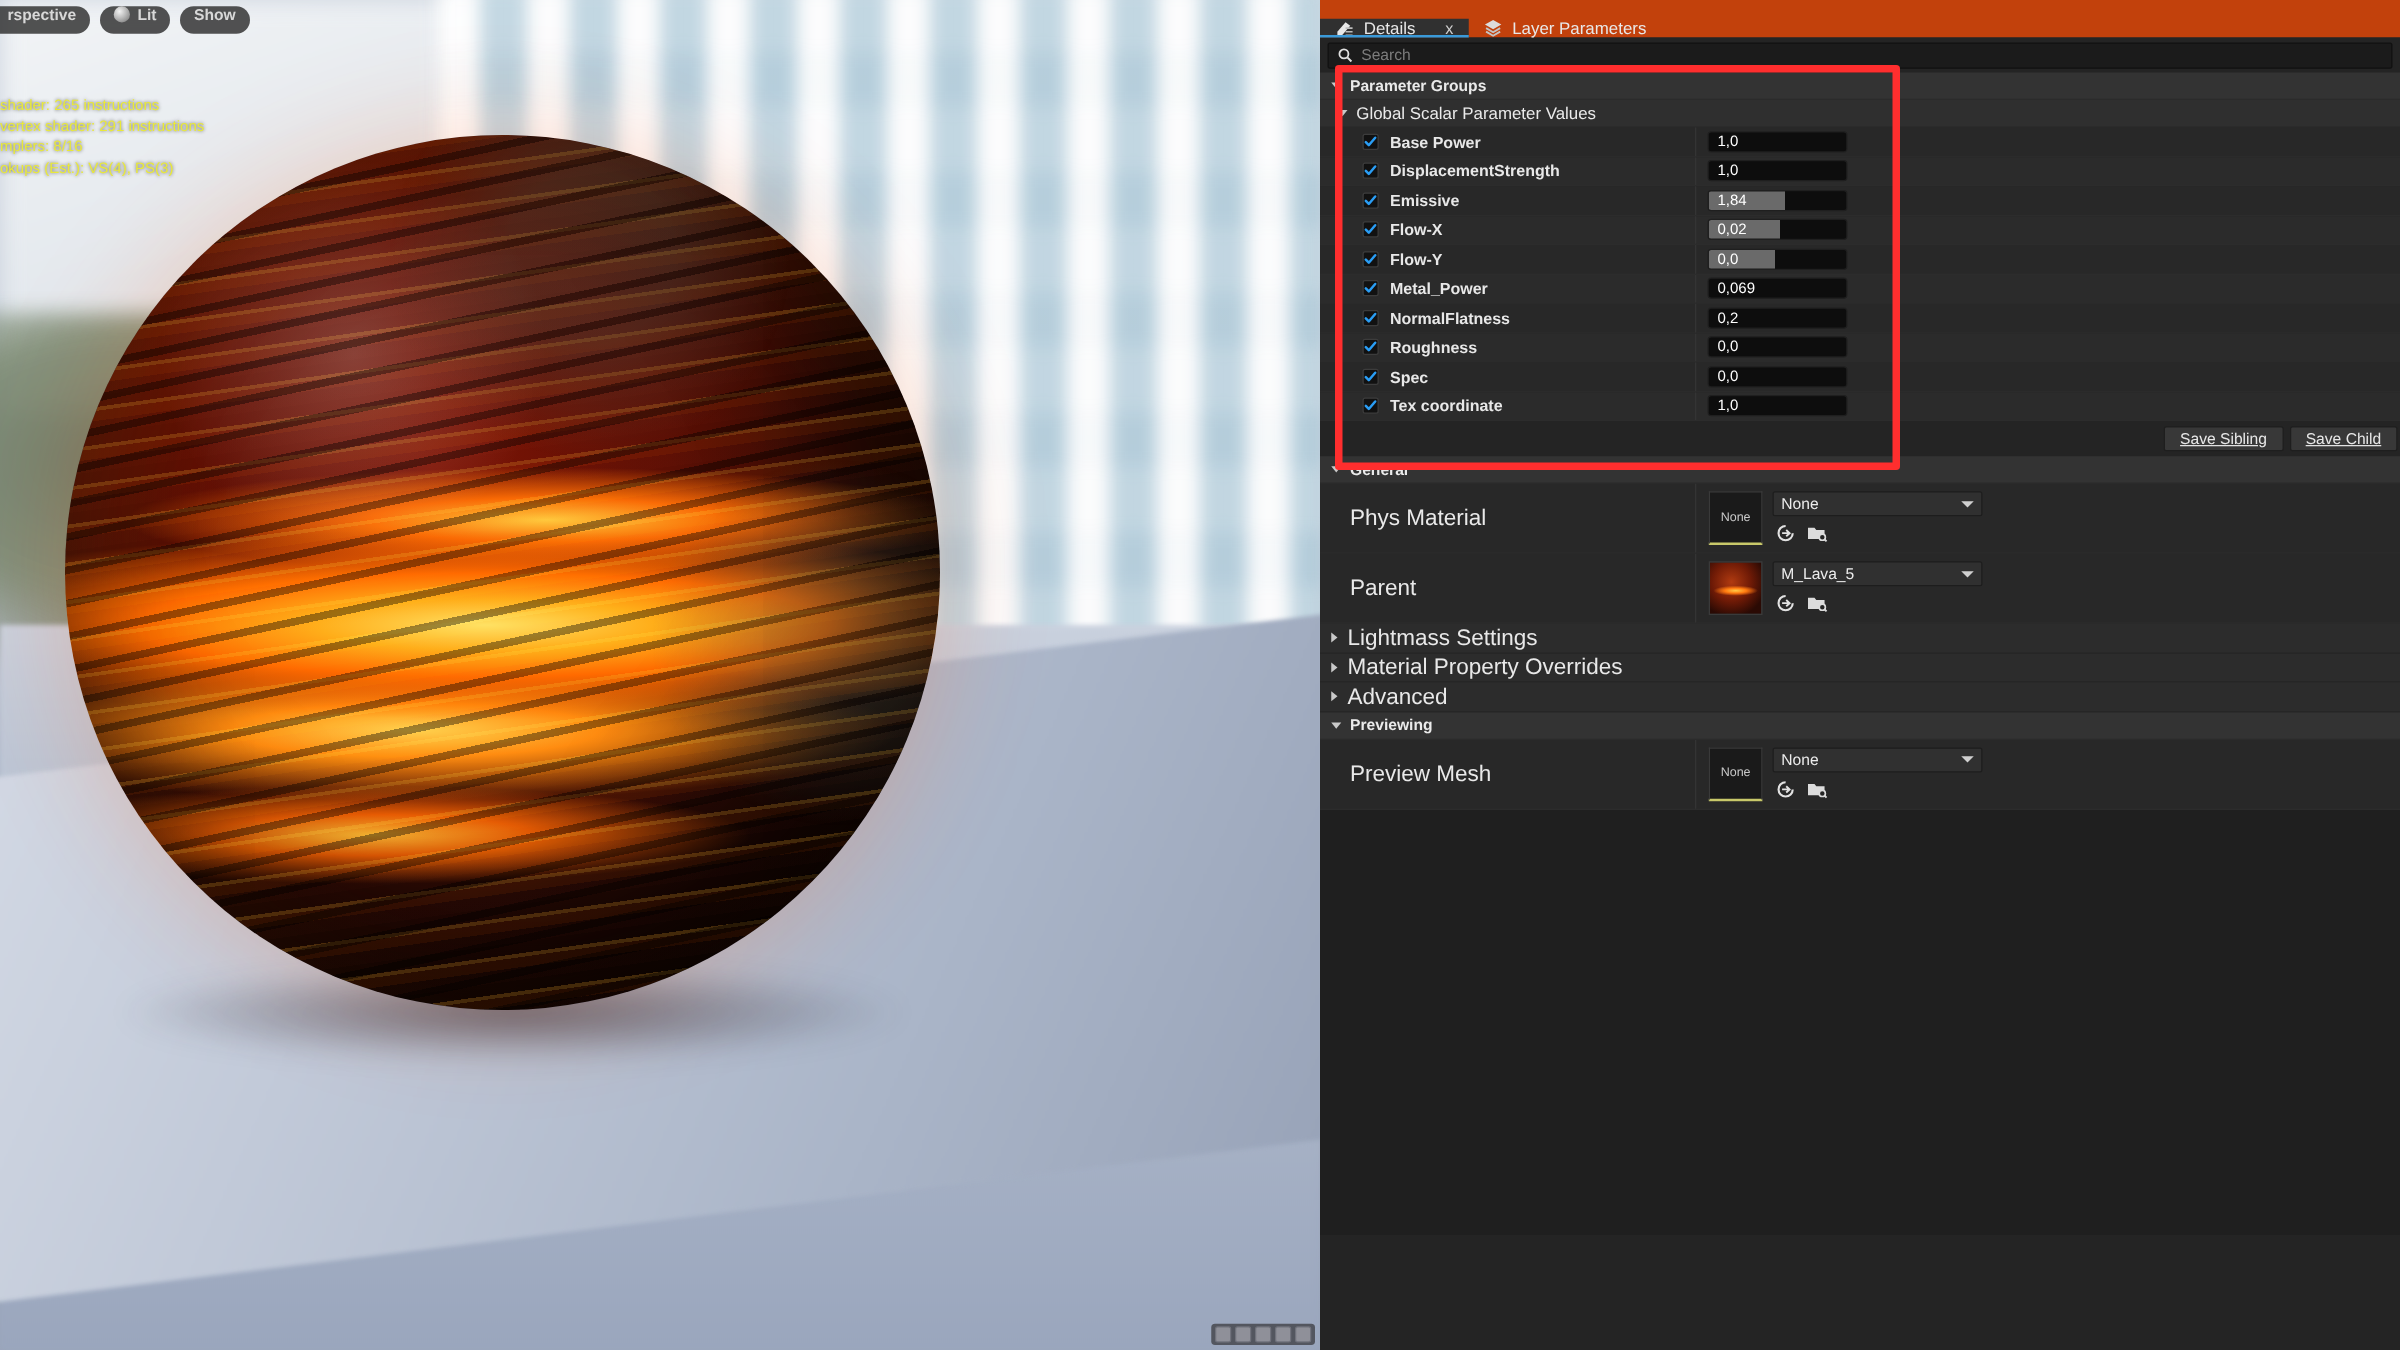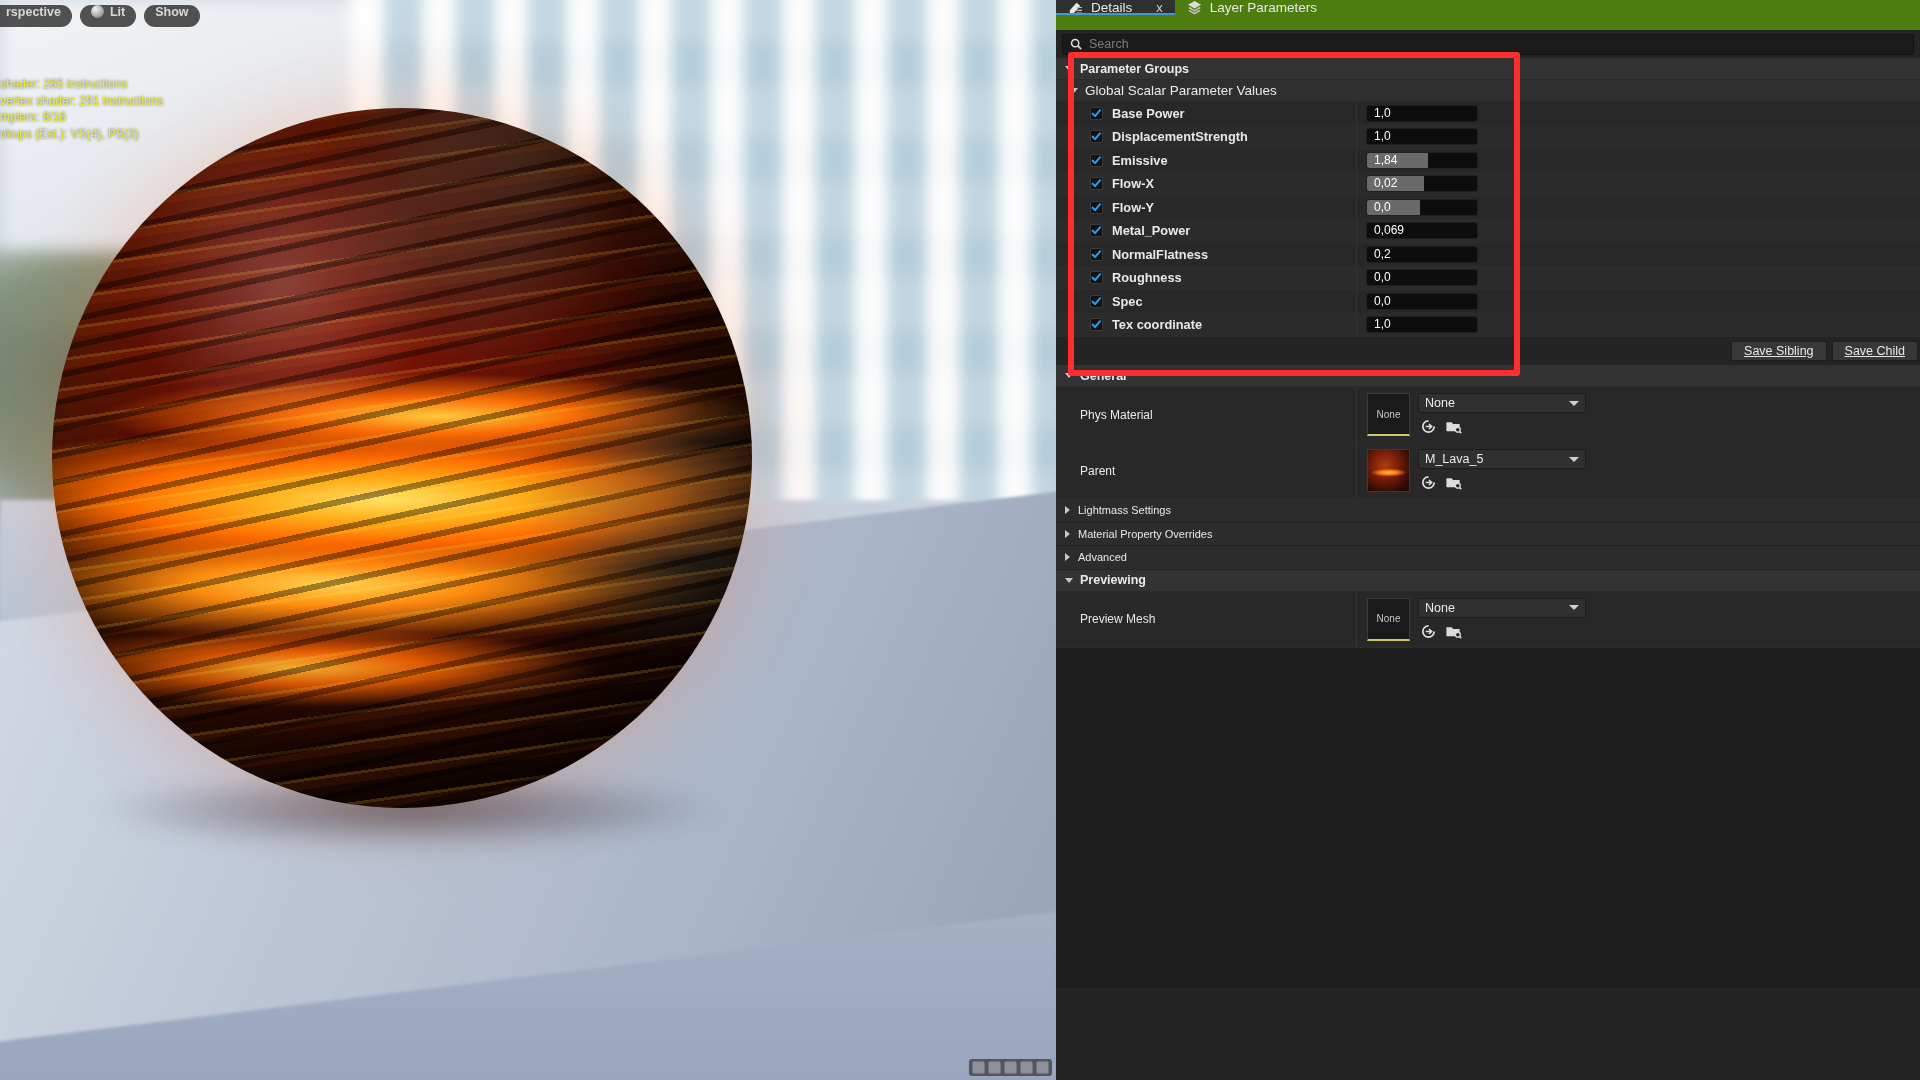--- a/index.html
+++ b/index.html
@@ -131,21 +131,21 @@
 
   
   #panel {
     position: absolute; left: 1056px; top: 0;
     width: 864px; height: 1080px;
     background: #242424;
     color: #e2e2e2; font-size: 13px;
   }
 
   
-  .tabstrip { display: flex; height: 30px; background: #4d7c0f; align-items: flex-start; }
+  .tabstrip { display: flex; height: 30px; background: #c2410c; align-items: flex-end; }
   .tab {
     display: flex; align-items: center; gap: 8px;
     padding: 0 12px; font-size: 13.5px; color: #e8e8e8;
     position: relative;
   }
   .tab.active { background: #303030; }
   .tab.active::after {
     content: ""; position: absolute; left: 0; right: 0; bottom: 0; height: 2px;
     background: #3a9ad9;
   }
@@ -211,21 +211,21 @@
 
   
   .saverow { height: 28px; display: flex; justify-content: flex-end; align-items: center; gap: 5px; padding-right: 2px; background: #242424; text-decoration: underline; }
   .savebtn {
     height: 20px; padding: 0 12px; background: #383838; border: 1px solid #1e1e1e;
     border-radius: 2px; color: #e8e8e8; font-size: 12.5px; display: flex; align-items: center;
   }
 
   
   .grow { display: flex; align-items: stretch; border-bottom: 1px solid #2c2c2c; background: #282828; }
-  .gname { width: 300px; display: flex; align-items: center; padding-left: 24px; font-size: 12px; color: #e9e9e9; }
+  .gname { width: 300px; display: flex; align-items: center; padding-left: 24px; font-size: 18px; color: #e9e9e9; }
   .gval { flex: 1; display: flex; align-items: flex-start; gap: 8px; padding: 6px 0 6px 10px; border-left: 1px solid #343434; }
   .thumb {
     width: 43px; height: 43px; background: #1a1a1a; border: 1px solid #3a3a3a;
     display: flex; align-items: center; justify-content: center;
     font-size: 10px; color: #c8c8c8; position: relative; flex: none;
   }
   .thumb.hasyellow { border-bottom: 2px solid #c8c86a; }
   .thumb.lava {
     background:
       radial-gradient(ellipse 70% 16% at 50% 55%, #ffcb47 0%, #ff7a10 30%, rgba(60,10,4,0) 62%),
@@ -237,21 +237,21 @@
     border-radius: 2px; display: flex; align-items: center; justify-content: space-between;
     padding: 0 6px; font-size: 12.5px; color: #ececec;
   }
   .chev { width: 0; height: 0; border-left: 5px solid transparent; border-right: 5px solid transparent; border-top: 5px solid #d0d0d0; }
   .iconrow { display: flex; gap: 8px; align-items: center; padding-left: 2px; }
   .mini-ico { width: 17px; height: 17px; }
 
   .collapsed {
     height: 23.5px; display: flex; align-items: center; gap: 8px;
     padding-left: 9px; background: #2c2c2c; border-bottom: 1px solid #242424;
-    font-size: 11px; color: #e8e8e8;
+    font-size: 18px; color: #e8e8e8;
   }
   .filler { background: #1f1f1f; }
 </style>
 </head>
 <body>
 
 <div id="app">
 
   <div id="viewport">
     <div class="bg-sky"></div>

